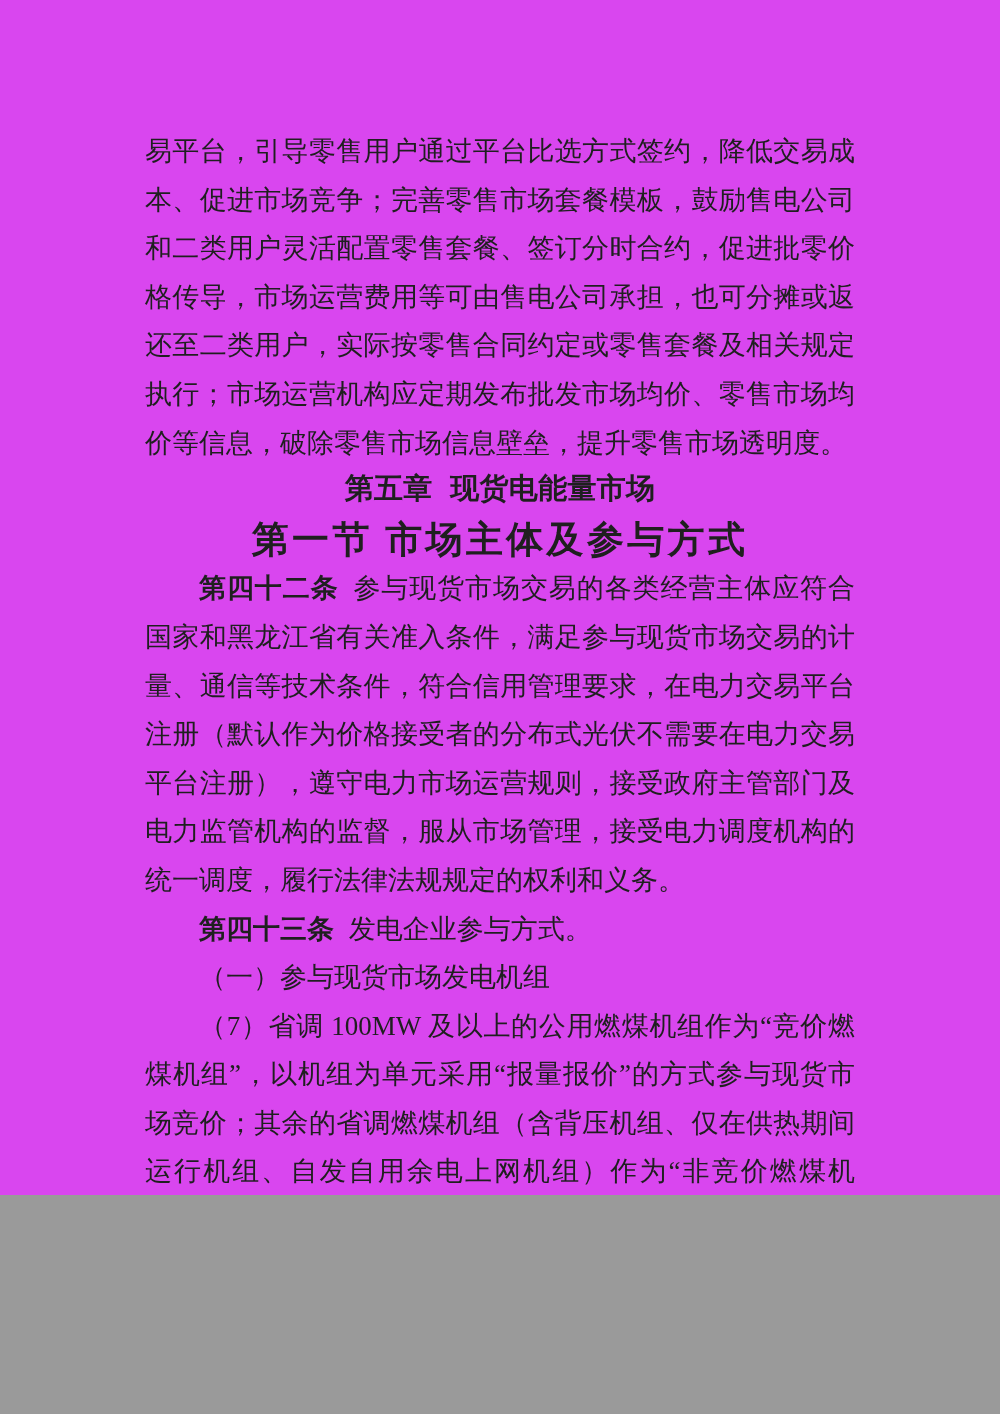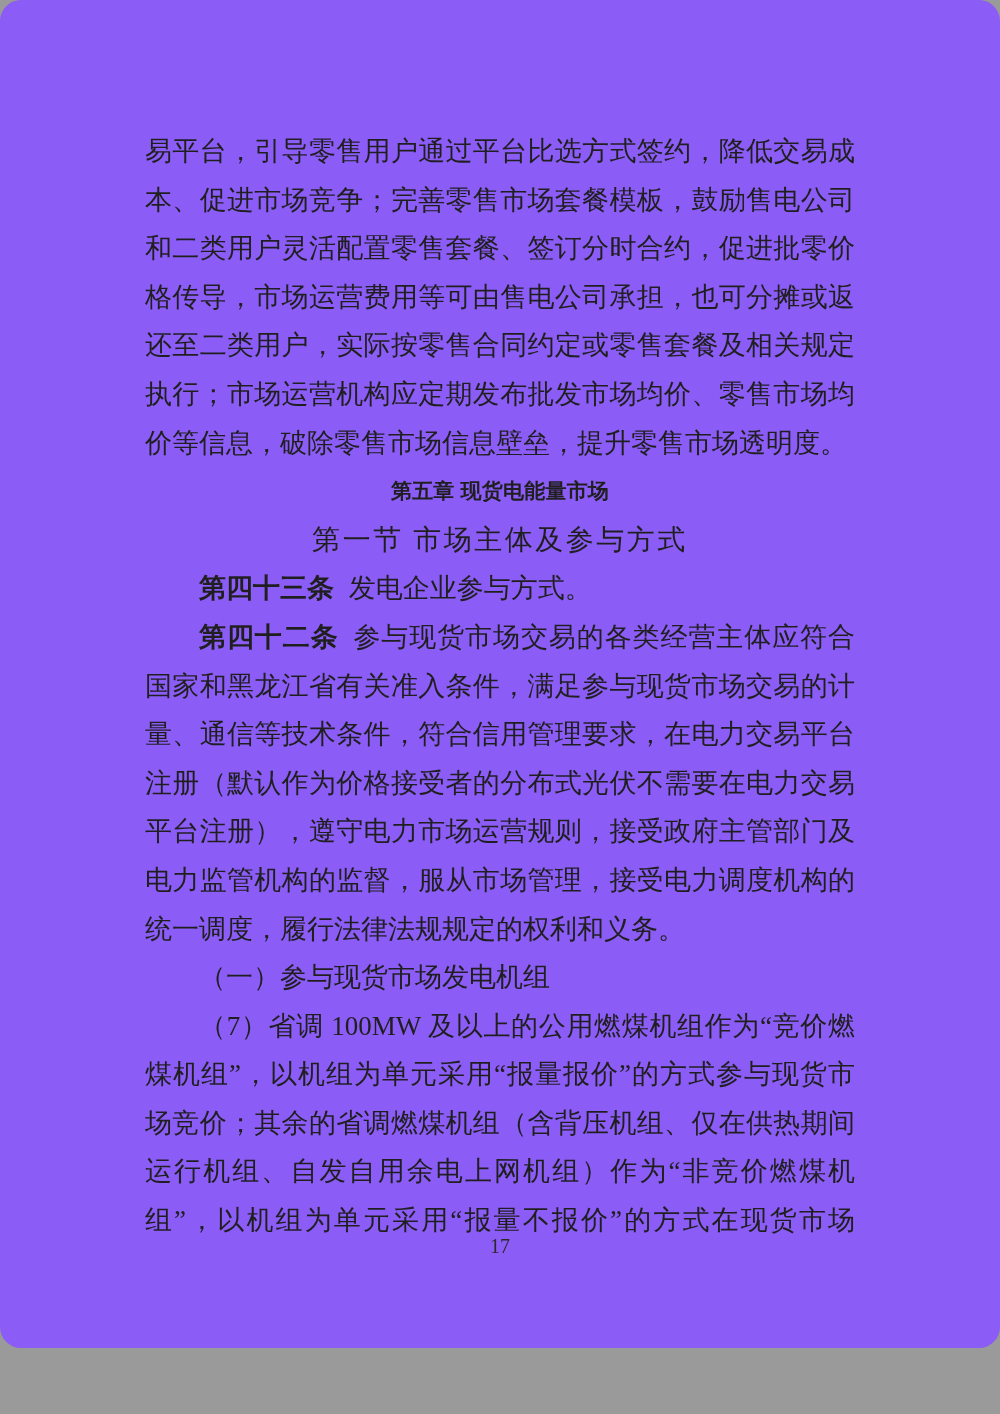--- a/index.html
+++ b/index.html
@@ -3,59 +3,58 @@
 <meta charset="utf-8">
 <style>
   html, body {
     margin: 0;
     padding: 0;
     background: #9a9a9a;
   }
   .page {
     position: relative;
     width: 1000px;
-    height: 1348px;
+    height: 1195px;
     margin: 0 auto;
-    background: #8b5cf6;
+    background: #d946ef;
     overflow: hidden;
     color: #1f1f1f;
     font-family: "Liberation Serif", "DejaVu Serif", serif;
-    border-radius: 21px;
   }
   .content {
     position: absolute;
     top: 127px;
     left: 145px;
     width: 710px;
     font-size: 27px;
     line-height: 48.6px;
   }
   .para {
     margin: 0;
     text-align: justify;
     text-justify: inter-ideograph;
   }
   .indent2 { text-indent: 2em; }
   .fill-last { text-align-last: justify; }
   .lead { font-weight: bold; margin-right: 0.55em; }
   .chapter-heading {
     margin: 0;
-    font-size: 21px;
+    font-size: 29px;
     line-height: 48.6px;
     text-align: center;
     font-weight: bold;
-    font-family: Liberation Sans, sans-serif;
+    font-family: Liberation Mono, monospace;
     letter-spacing: 0.01em;
   }
   .section-heading {
     margin: 0;
-    font-size: 28px;
+    font-size: 37px;
     line-height: 48.6px;
     text-align: center;
-    font-weight: normal;
+    font-weight: bold;
     letter-spacing: 0.09em;
   }
   .sub-heading {
     margin: 0;
     font-weight: normal;
     text-indent: 2em;
     text-align: left;
   }
   .page-number {
     position: absolute;
@@ -75,25 +74,25 @@
 <div class="page">
   <div class="content">
 
     <p class="para">易平台，引导零售用户通过平台比选方式签约，降低交易成本、促进市场竞争；完善零售市场套餐模板，鼓励售电公司和二类用户灵活配置零售套餐、签订分时合约，促进批零价格传导，市场运营费用等可由售电公司承担，也可分摊或返还至二类用户，实际按零售合同约定或零售套餐及相关规定执行；市场运营机构应定期发布批发市场均价、零售市场均价等信息，破除零售市场信息壁垒，提升零售市场透明度。</p>
 
     <h1 class="chapter-heading">第五章 现货电能量市场</h1>
 
     <h2 class="section-heading">第一节 市场主体及参与方式</h2>
 
     <p class="para indent2">
-      <span class="lead">第四十三条</span><span>发电企业参与方式。</span>
+      <span class="lead">第四十二条</span><span>参与现货市场交易的各类经营主体应符合国家和黑龙江省有关准入条件，满足参与现货市场交易的计量、通信等技术条件，符合信用管理要求，在电力交易平台注册（默认作为价格接受者的分布式光伏不需要在电力交易平台注册），遵守电力市场运营规则，接受政府主管部门及电力监管机构的监督，服从市场管理，接受电力调度机构的统一调度，履行法律法规规定的权利和义务。</span>
     </p>
 
     <p class="para indent2">
-      <span class="lead">第四十二条</span><span>参与现货市场交易的各类经营主体应符合国家和黑龙江省有关准入条件，满足参与现货市场交易的计量、通信等技术条件，符合信用管理要求，在电力交易平台注册（默认作为价格接受者的分布式光伏不需要在电力交易平台注册），遵守电力市场运营规则，接受政府主管部门及电力监管机构的监督，服从市场管理，接受电力调度机构的统一调度，履行法律法规规定的权利和义务。</span>
+      <span class="lead">第四十三条</span><span>发电企业参与方式。</span>
     </p>
 
     <p class="sub-heading">（一）参与现货市场发电机组</p>
 
 
     <p class="para indent2 fill-last">（7）省调 100MW 及以上的公用燃煤机组作为“竞价燃煤机组”，以机组为单元采用“报量报价”的方式参与现货市场竞价；其余的省调燃煤机组（含背压机组、仅在供热期间运行机组、自发自用余电上网机组）作为“非竞价燃煤机组”，以机组为单元采用“报量不报价”的方式在现货市场</p>
 
   </div>
 
   <div class="page-number">17</div>

